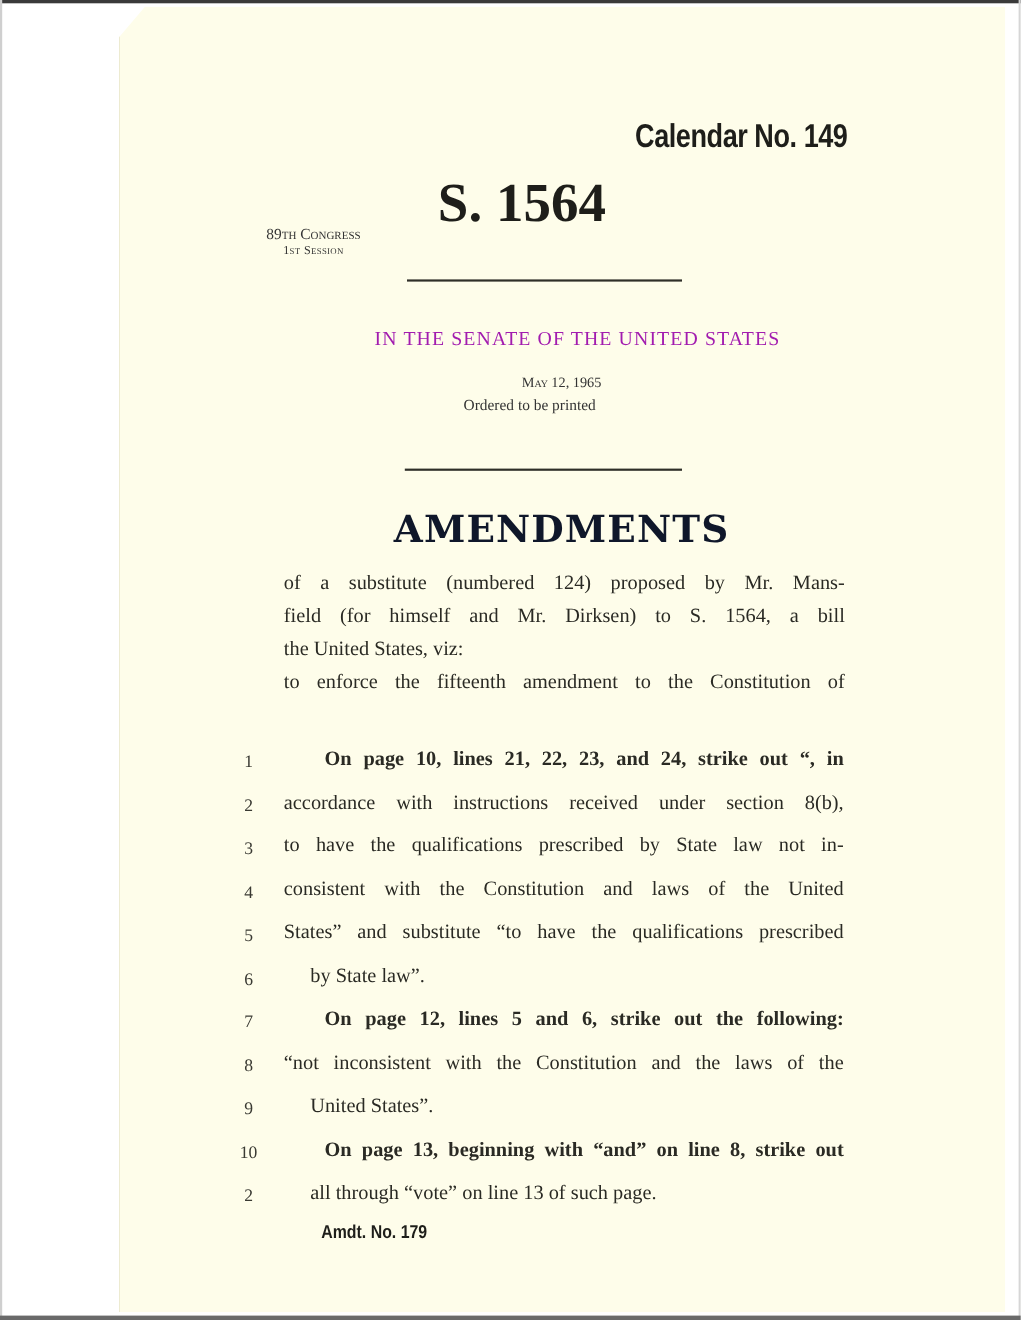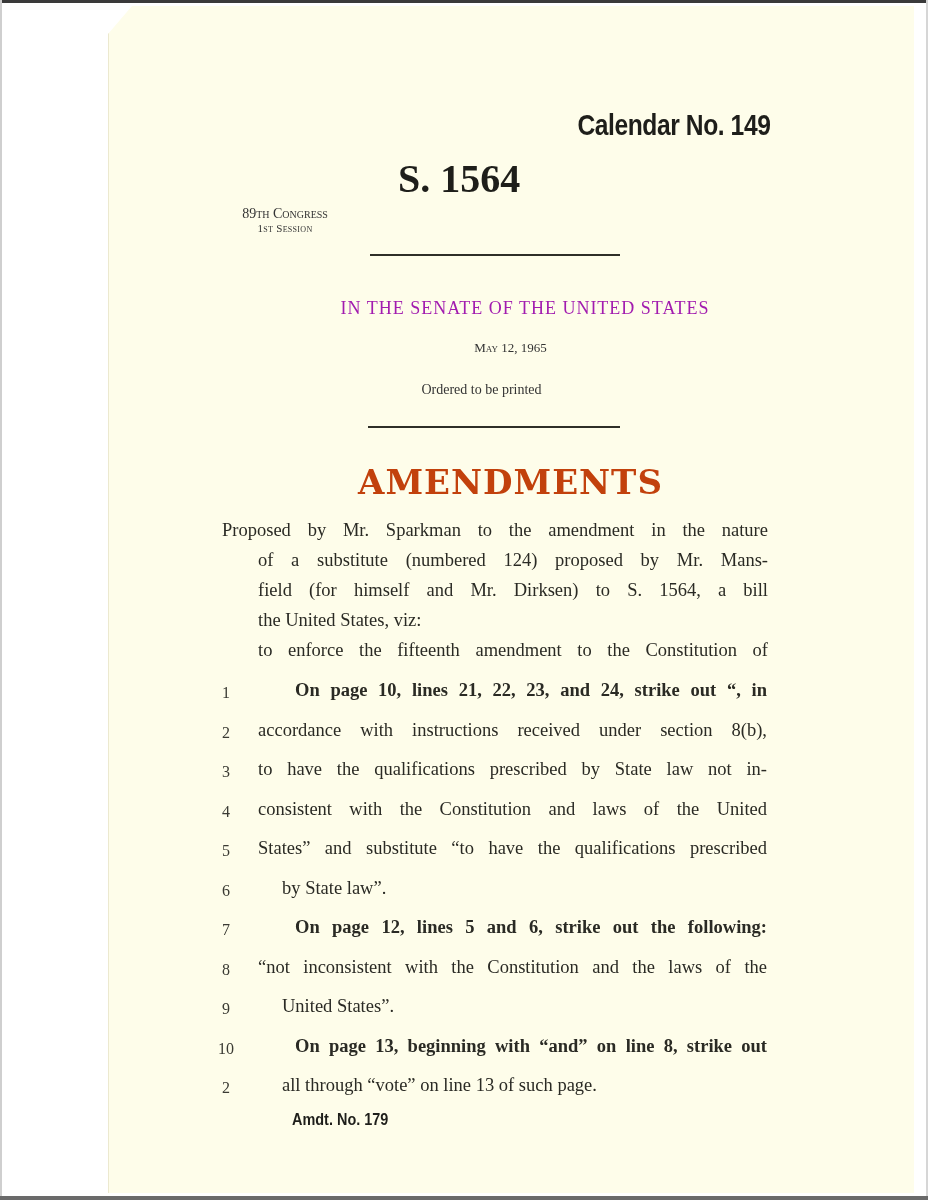--- a/index.html
+++ b/index.html
@@ -73,21 +73,21 @@
       display: block;
       letter-spacing: 0.3px;
     }
     .sc { font-variant: small-caps; }
     .bill-no {
       position: absolute;
       left: 398px;
       top: 155px;
       font-family: "Liberation Serif", "DejaVu Serif", serif;
       font-weight: bold;
-      font-size: 40px;
+      font-size: 50px;
       color: #1e1e1a;
       letter-spacing: 0px;
       white-space: nowrap;
     }
     .rule {
       position: absolute;
       left: 370px;
       width: 250px;
       height: 2px;
       background: #2f2f28;
@@ -114,33 +114,32 @@
       color: #333;
     }
     .ordered {
       position: absolute;
       left: 108px;
       width: 747px;
       top: 362px;
       text-align: center;
       font-size: 14px;
       color: #333;
-      margin-top: 20px;
     }
     .heading {
       position: absolute;
       left: 108px;
       width: 805px;
       top: 462px;
       text-align: center;
       font-family: "DejaVu Serif", "Liberation Serif", serif;
       font-weight: bold;
       font-size: 34px;
       letter-spacing: 1px;
-      color: #c2410c;
+      color: #0f172a;
     }
     .preamble {
       position: absolute;
       left: 222px;
       top: 515px;
       width: 546px;
       font-size: 18.5px;
       line-height: 30px;
       color: #2a2a24;
       text-align: justify;
@@ -219,21 +218,20 @@
 
 <div class="senate">IN THE SENATE OF THE UNITED STATES</div>
 <div class="date sc">May 12, 1965</div>
 <div class="ordered">Ordered to be printed</div>
 
 <div class="rule r2"></div>
 
 <div class="heading">AMENDMENTS</div>
 
 <div class="preamble">
-  <span class="pl">Proposed by Mr. Sparkman to the amendment in the nature</span>
   <span class="pl indent">of a substitute (numbered 124) proposed by Mr. Mans-</span>
   <span class="pl indent">field (for himself and Mr. Dirksen) to S. 1564, a bill</span>
   <span class="pl indent last">the United States, viz:</span>
   <span class="pl indent">to enforce the fifteenth amendment to the Constitution of</span>
 </div>
 
 <div class="lines">
   <div class="line">
     <span class="num">1</span>
     <span class="txt para">On page 10, lines 21, 22, 23, and 24, strike out “, in</span>

